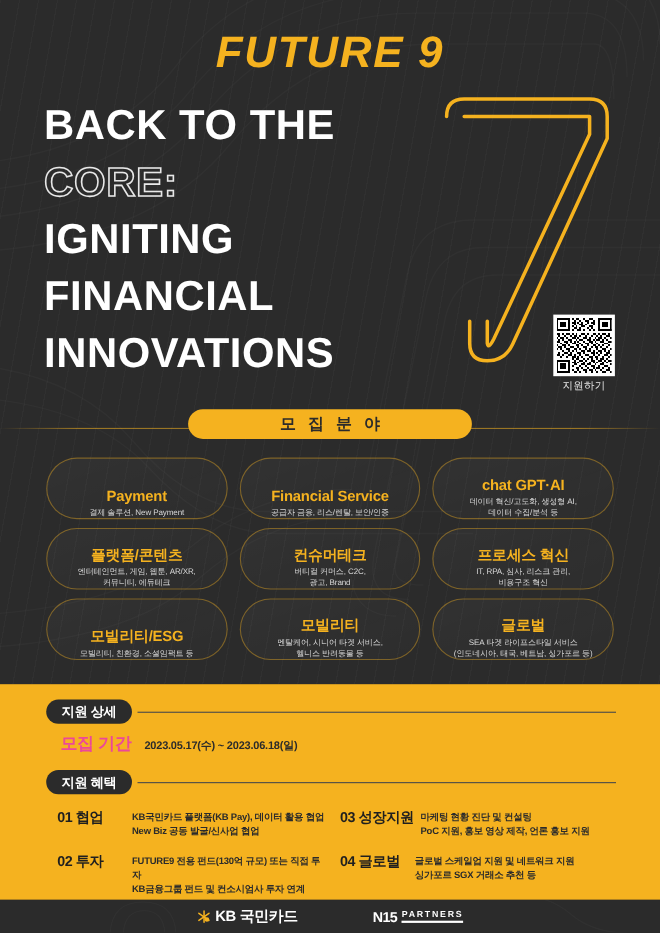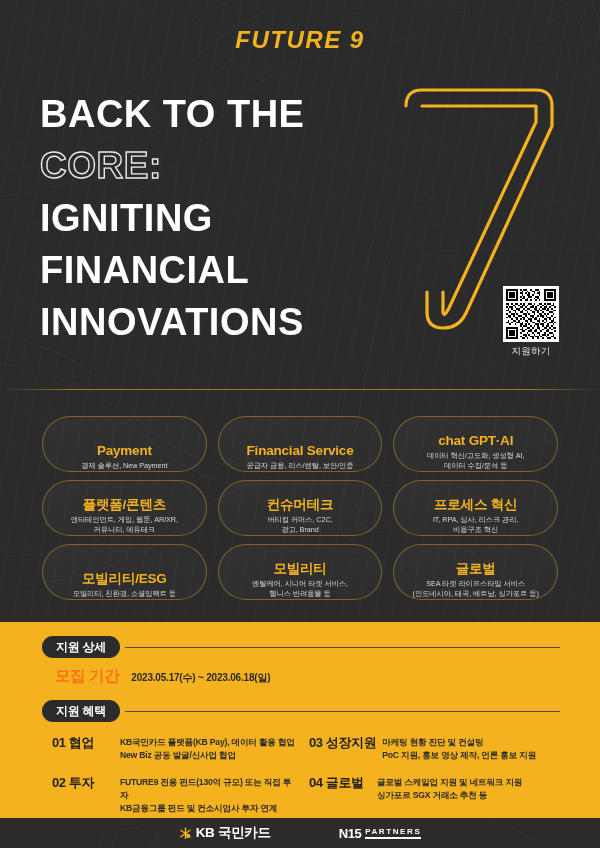--- a/index.html
+++ b/index.html
@@ -22,21 +22,21 @@
     background:repeating-linear-gradient(100deg,
       rgba(255,255,255,0.022) 0px,
       rgba(255,255,255,0.022) 1px,
       transparent 1px,
       transparent 17px);
   }
 
   
   .future9 {
     position:absolute; left:0; top:26px; width:600px; text-align:center;
-    font-size:24px; font-weight:bold; font-style:italic;
+    font-size:40px; font-weight:bold; font-style:italic;
     letter-spacing:1.5px; color:#F5B21F;
   }
 
   
   .headline { position:absolute; left:40px; top:88px; width:400px; }
   .hl-line {
     font-size:38px; font-weight:bold; line-height:52px;
     color:#ffffff; letter-spacing:0.5px;
   }
   .hl-line.outline {
@@ -99,21 +99,21 @@
     position:absolute; height:22px; border-radius:11px;
     background:#2b2b2b; color:#ffffff;
     font-size:12px; font-weight:bold;
     display:flex; align-items:center; justify-content:center;
     padding:0 14px; letter-spacing:-0.3px;
   }
   .sec-rule {
     position:absolute; height:1px; background:#4a4a4a;
   }
   .period-row { position:absolute; left:55px; top:666px; display:flex; align-items:baseline; }
-  .period-title { font-size:15.5px; font-weight:bold; color:#f97316; letter-spacing:-0.4px; }
+  .period-title { font-size:15.5px; font-weight:bold; color:#ec4899; letter-spacing:-0.4px; }
   .period-value { margin-left:12px; font-size:10px; font-weight:bold; color:#2b2b2b; letter-spacing:-0.2px; }
 
   .benefits {
     position:absolute; left:52px; top:736px; width:500px;
     display:grid; grid-template-columns:1fr 1fr; gap:14px 14px;
   }
   .ben-item { display:flex; align-items:flex-start; }
   .ben-num {
     font-size:13px; font-weight:bold; color:#1f1f1f;
     white-space:nowrap; min-width:62px; letter-spacing:-0.4px;
@@ -409,20 +409,21 @@
             <rect x="24" y="28" width="2" height="1"></rect>
             <rect x="28" y="28" width="1" height="1"></rect>
         </g>
       </svg>
       <div class="qr-label">지원하기</div>
     </div>
 
     <div class="pill-divider"></div>
   </div>
 
+  <div class="pill-main">모집분야</div>
 
   <div class="cards">
     <div class="card">
       <div class="card-title">Payment</div>
       <div class="card-desc">결제 솔루션, New Payment</div>
     </div>
     <div class="card">
       <div class="card-title">Financial Service</div>
       <div class="card-desc">공급자 금융, 리스/렌탈, 보안/인증</div>
     </div>

